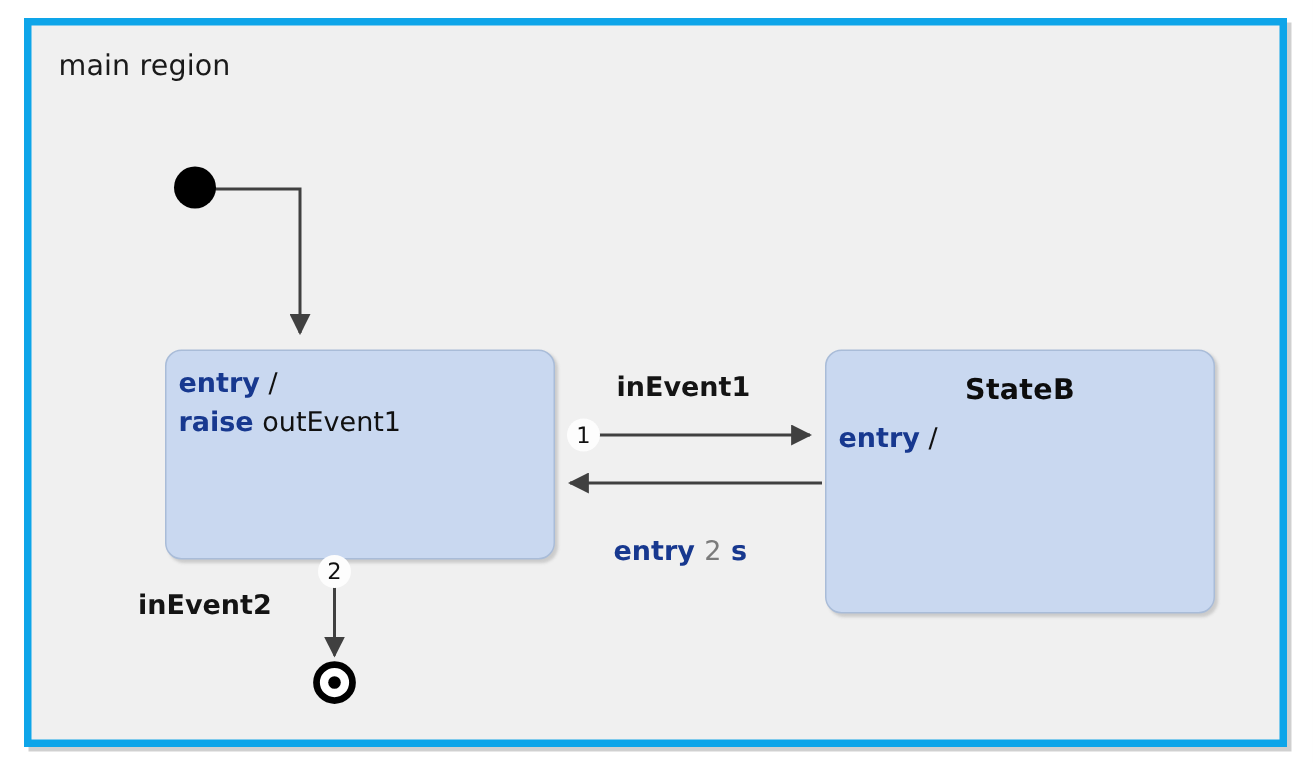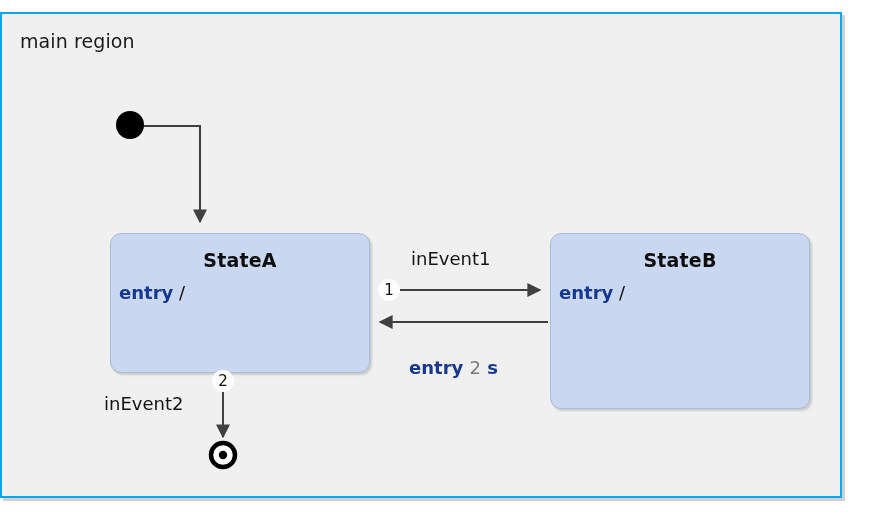--- a/index.html
+++ b/index.html
@@ -15,26 +15,26 @@
   }
   #canvas {
     position: relative;
     width: 875px;
     height: 515px;
     background: #ffffff;
   }
   
   .region {
     position: absolute;
-    left: 0;
+    left: 16px;
     top: 12px;
     width: 842px;
     height: 486px;
     background: #f0f0f0;
-    border: 2px solid #0ea5e9;
+    border: 5px solid #0ea5e9;
     box-sizing: border-box;
     box-shadow: 3px 3px 0 0 rgba(150,150,150,0.45);
   }
   .region-title {
     position: absolute;
     left: 18px;
     top: 16px;
     font-size: 19px;
     color: #1a1a1a;
     letter-spacing: 0.1px;
@@ -79,20 +79,21 @@
     color: #17388f;
     font-weight: bold;
   }
   .state-body .ln { white-space: nowrap; }
   
   .edge-label {
     position: absolute;
     font-size: 18px;
     color: #141414;
     white-space: nowrap;
+    font-weight: bold;
   }
   .edge-label.timed { color: #17388f; font-weight: bold; }
   .edge-label.timed .num { color: #7b7b7b; font-weight: normal; }
   
   .badge {
     position: absolute;
     width: 22px;
     height: 22px;
     border-radius: 50%;
     background: #fdfdfd;
@@ -138,24 +139,26 @@
       <circle cx="130" cy="125" r="14" fill="#000000"></circle>
     </g>
 
     <g>
       <circle cx="223" cy="455" r="12" fill="#ffffff" stroke="#000000" stroke-width="4.5"></circle>
       <circle cx="223" cy="455" r="4.2" fill="#000000"></circle>
     </g>
   </svg>
 
   <div class="state" id="stateA">
-    <div class="state-name">StateA</div>
     <div class="state-body">
       <div class="ln">
         <span class="kw">entry</span><span> /</span>
+      </div>
+      <div class="ln">
+        <span class="kw">raise</span><span> outEvent1</span>
       </div>
     </div>
   </div>
 
   <div class="state" id="stateB">
     <div class="state-name">StateB</div>
     <div class="state-body">
       <div class="ln">
         <span class="kw">entry</span><span> /</span>
       </div>
@@ -163,19 +166,19 @@
   </div>
 
   <div class="edge-label" style="left:411px; top:248px;">inEvent1</div>
 
   <div class="edge-label timed" style="left:409px; top:357px;">
     <span>entry</span>
     <span class="num">2</span>
     <span>s</span>
   </div>
 
-  <div class="edge-label" style="left:104px; top:393px;">inEvent2</div>
+  <div class="edge-label" style="left:92px; top:393px;">inEvent2</div>
 
   <div class="badge" style="left:378px; top:279px;">1</div>
 
   <div class="badge" style="left:212px; top:370px;">2</div>
 
 </div>
 
 </body></html>

